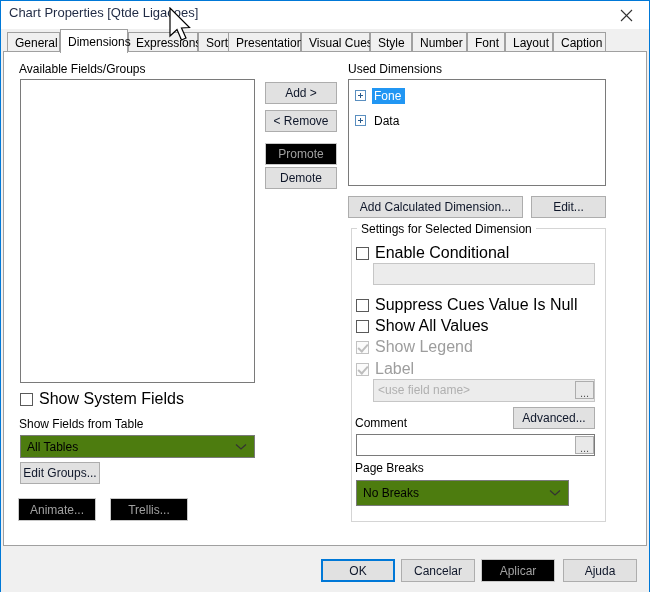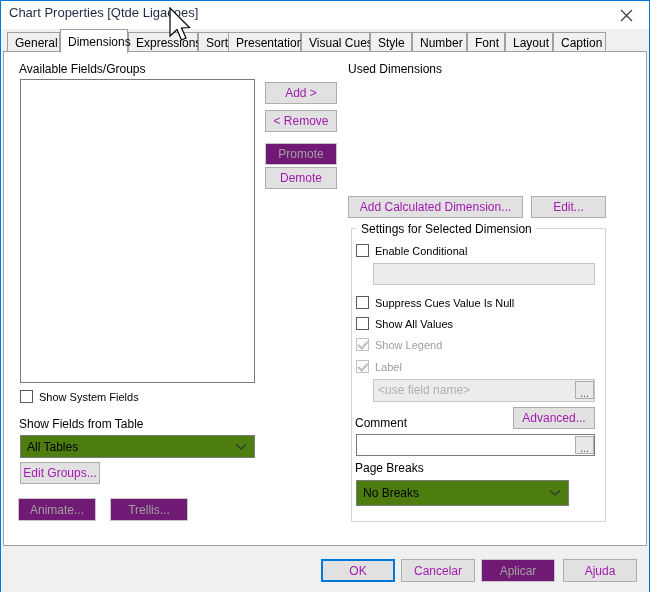--- a/index.html
+++ b/index.html
@@ -99,28 +99,28 @@
   }
 
   
   .btn {
     position: absolute;
     background: #e1e1e1;
     border: 1px solid #adadad;
     box-sizing: border-box;
     font-size: 12px;
     font-family: "Liberation Sans", sans-serif;
-    color: #a21caf;
+    color: #0f172a;
     text-align: center;
     cursor: default;
     display: flex; align-items: center; justify-content: center;
     white-space: nowrap;
     padding: 0;
   }
-  .btn.disabled { color: #a0a0a0; background:#701a75; border-color:#c8c8c8; }
+  .btn.disabled { color: #a0a0a0; background:#000000; border-color:#c8c8c8; }
   .btn.default  { border: 2px solid #0078d7; background:#e1e1e1; }
 
   
   .cbox-row { position: absolute; display:flex; align-items:center; white-space:nowrap; cursor:default; }
   .cbox {
     width: 13px; height: 13px;
     border: 1px solid #5a5a5a;
     background: #ffffff;
     box-sizing: border-box;
     margin-right: 6px;
@@ -130,21 +130,21 @@
   .cbox.disabled { border-color:#c2c2c2; background:#fbfbfb; }
   .cbox.checked::after {
     content:"";
     position:absolute; left:3px; top:0px;
     width:4px; height:8px;
     border: solid #000;
     border-width: 0 2px 2px 0;
     transform: rotate(42deg);
   }
   .cbox.checked.disabled::after { border-color:#bdbdbd; }
-  .cbox-label { font-size:11px; color:#000; }
+  .cbox-label { font-size:16px; color:#000; }
   .cbox-label.disabled { color:#9d9d9d; }
 
   
   .tinput {
     position: absolute;
     background: #ffffff;
     border: 1px solid #7a7a7a;
     box-sizing: border-box;
     font-size: 12px;
     font-family: "Liberation Sans", sans-serif;
@@ -282,20 +282,30 @@
 
     <div class="btn disabled" style="left:14px; top:446px; width:78px; height:23px;">Animate...</div>
     <div class="btn disabled" style="left:106px; top:446px; width:78px; height:23px;">Trellis...</div>
 
     <div class="btn" style="left:261px; top:30px;  width:72px; height:22px;">Add &gt;</div>
     <div class="btn" style="left:261px; top:58px;  width:72px; height:22px;">&lt; Remove</div>
     <div class="btn disabled" style="left:261px; top:91px;  width:72px; height:22px;">Promote</div>
     <div class="btn" style="left:261px; top:115px; width:72px; height:22px;">Demote</div>
 
     <div class="lbl" style="left:344px; top:10px;">Used Dimensions</div>
+    <div class="listbox" style="left:344px; top:27px; width:258px; height:107px;">
+      <div class="tree-item" style="left:6px; top:7px;">
+        <span class="expander"></span>
+        <span class="tree-label selected">Fone</span>
+      </div>
+      <div class="tree-item" style="left:6px; top:32px;">
+        <span class="expander"></span>
+        <span class="tree-label">Data</span>
+      </div>
+    </div>
 
     <div class="btn" style="left:344px; top:144px; width:175px; height:22px;">Add Calculated Dimension...</div>
     <div class="btn" style="left:527px; top:144px; width:75px;  height:22px;">Edit...</div>
 
     <div class="groupbox" style="left:347px; top:176px; width:255px; height:294px;"></div>
     <div class="groupbox-title" style="left:353px; top:170px;">Settings for Selected Dimension</div>
 
     <div class="cbox-row" style="left:352px; top:192px;">
       <span class="cbox"></span>
       <span class="cbox-label">Enable Conditional</span>

